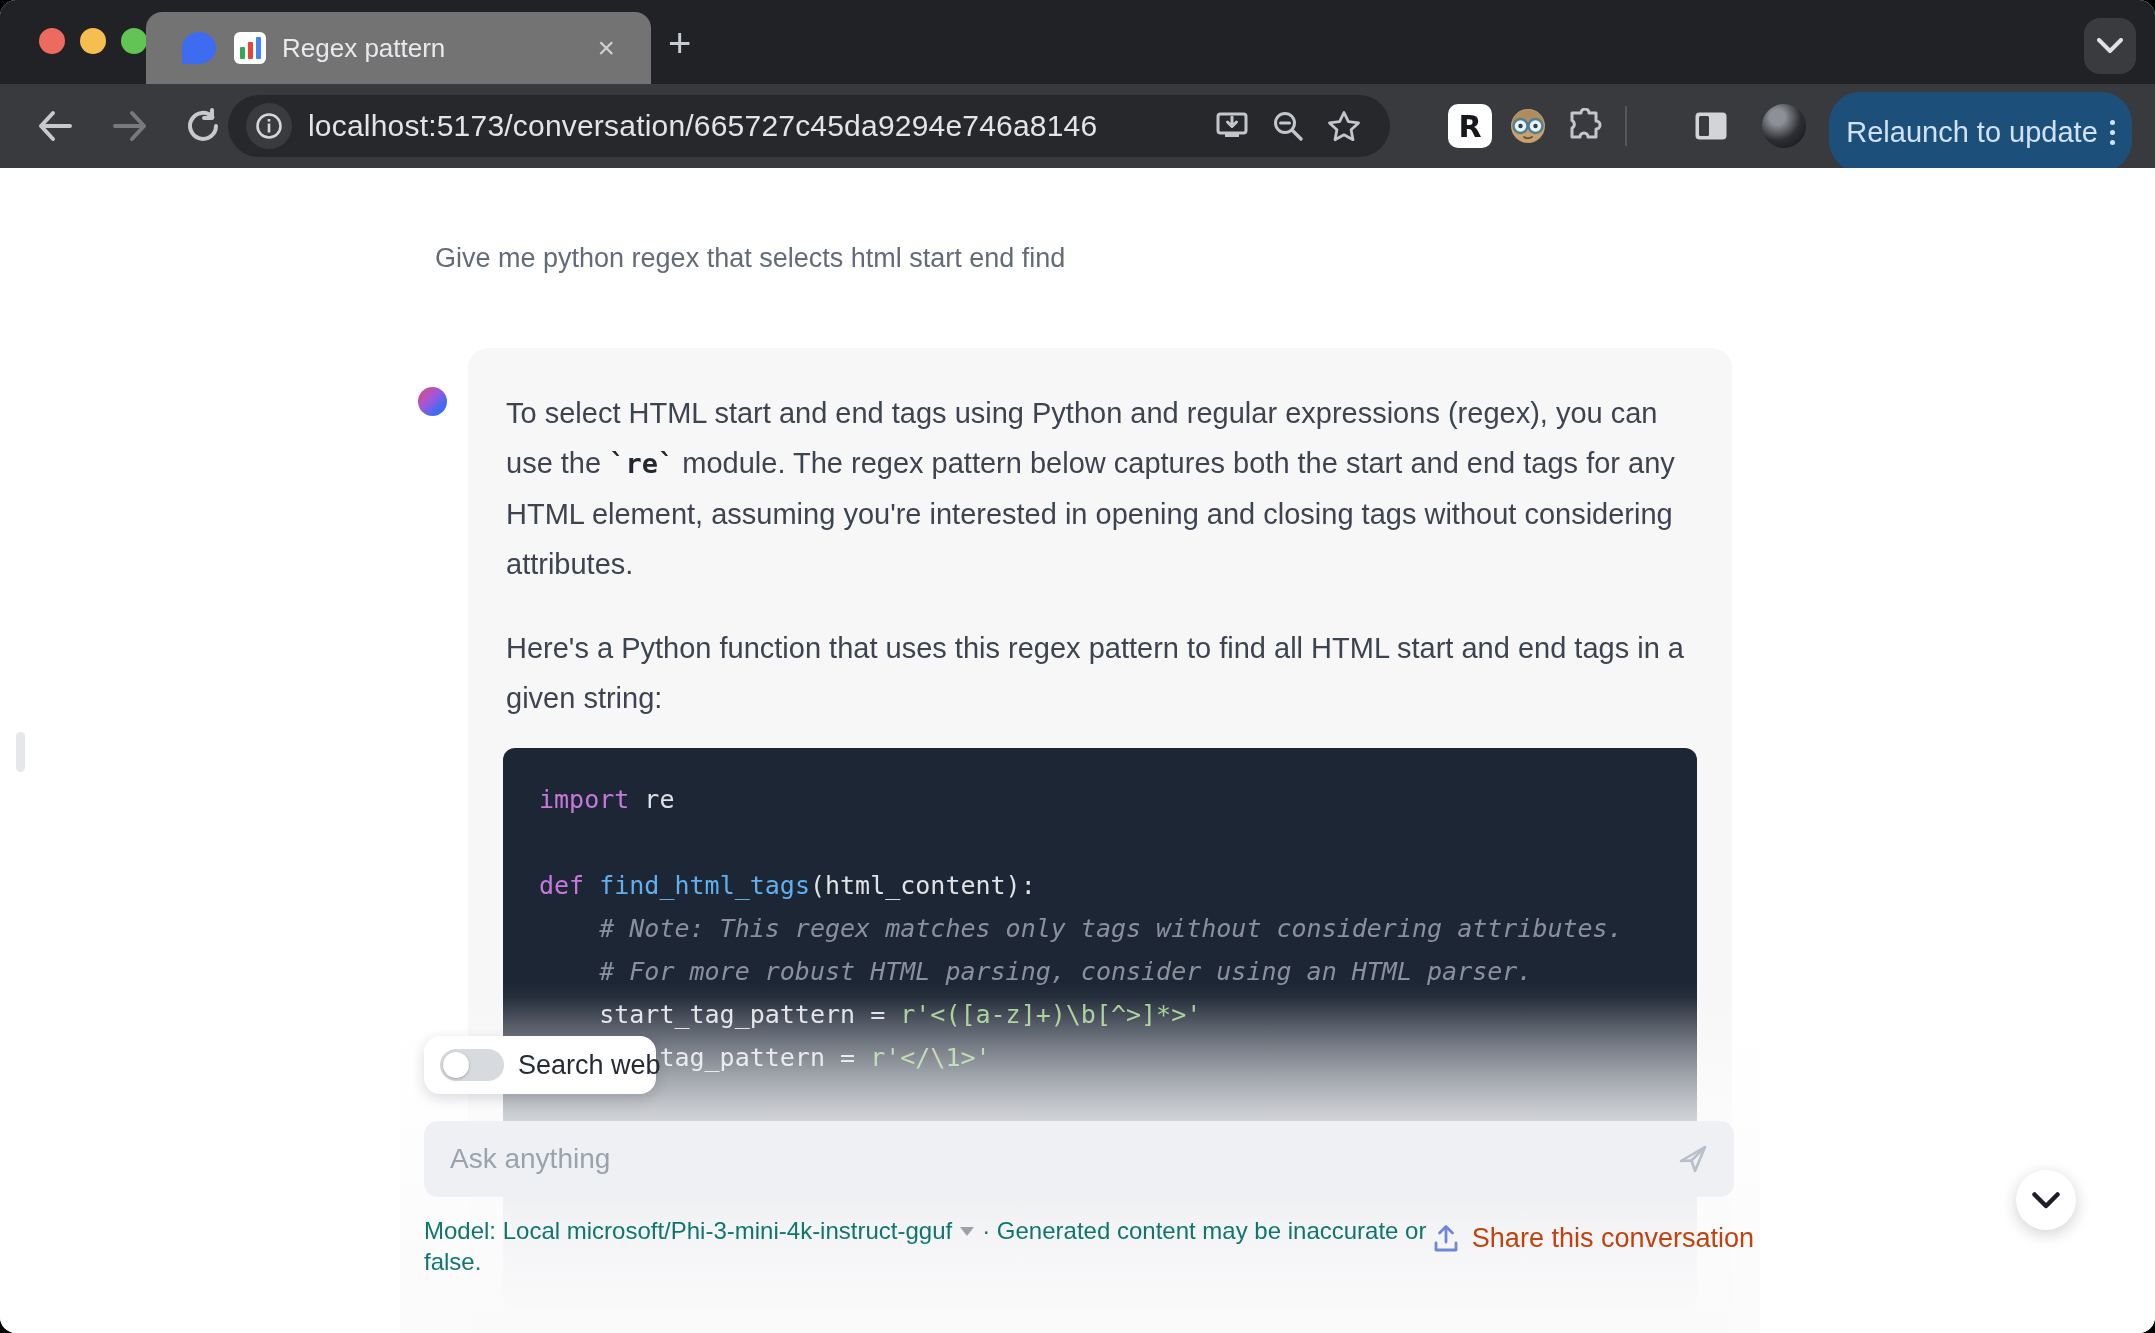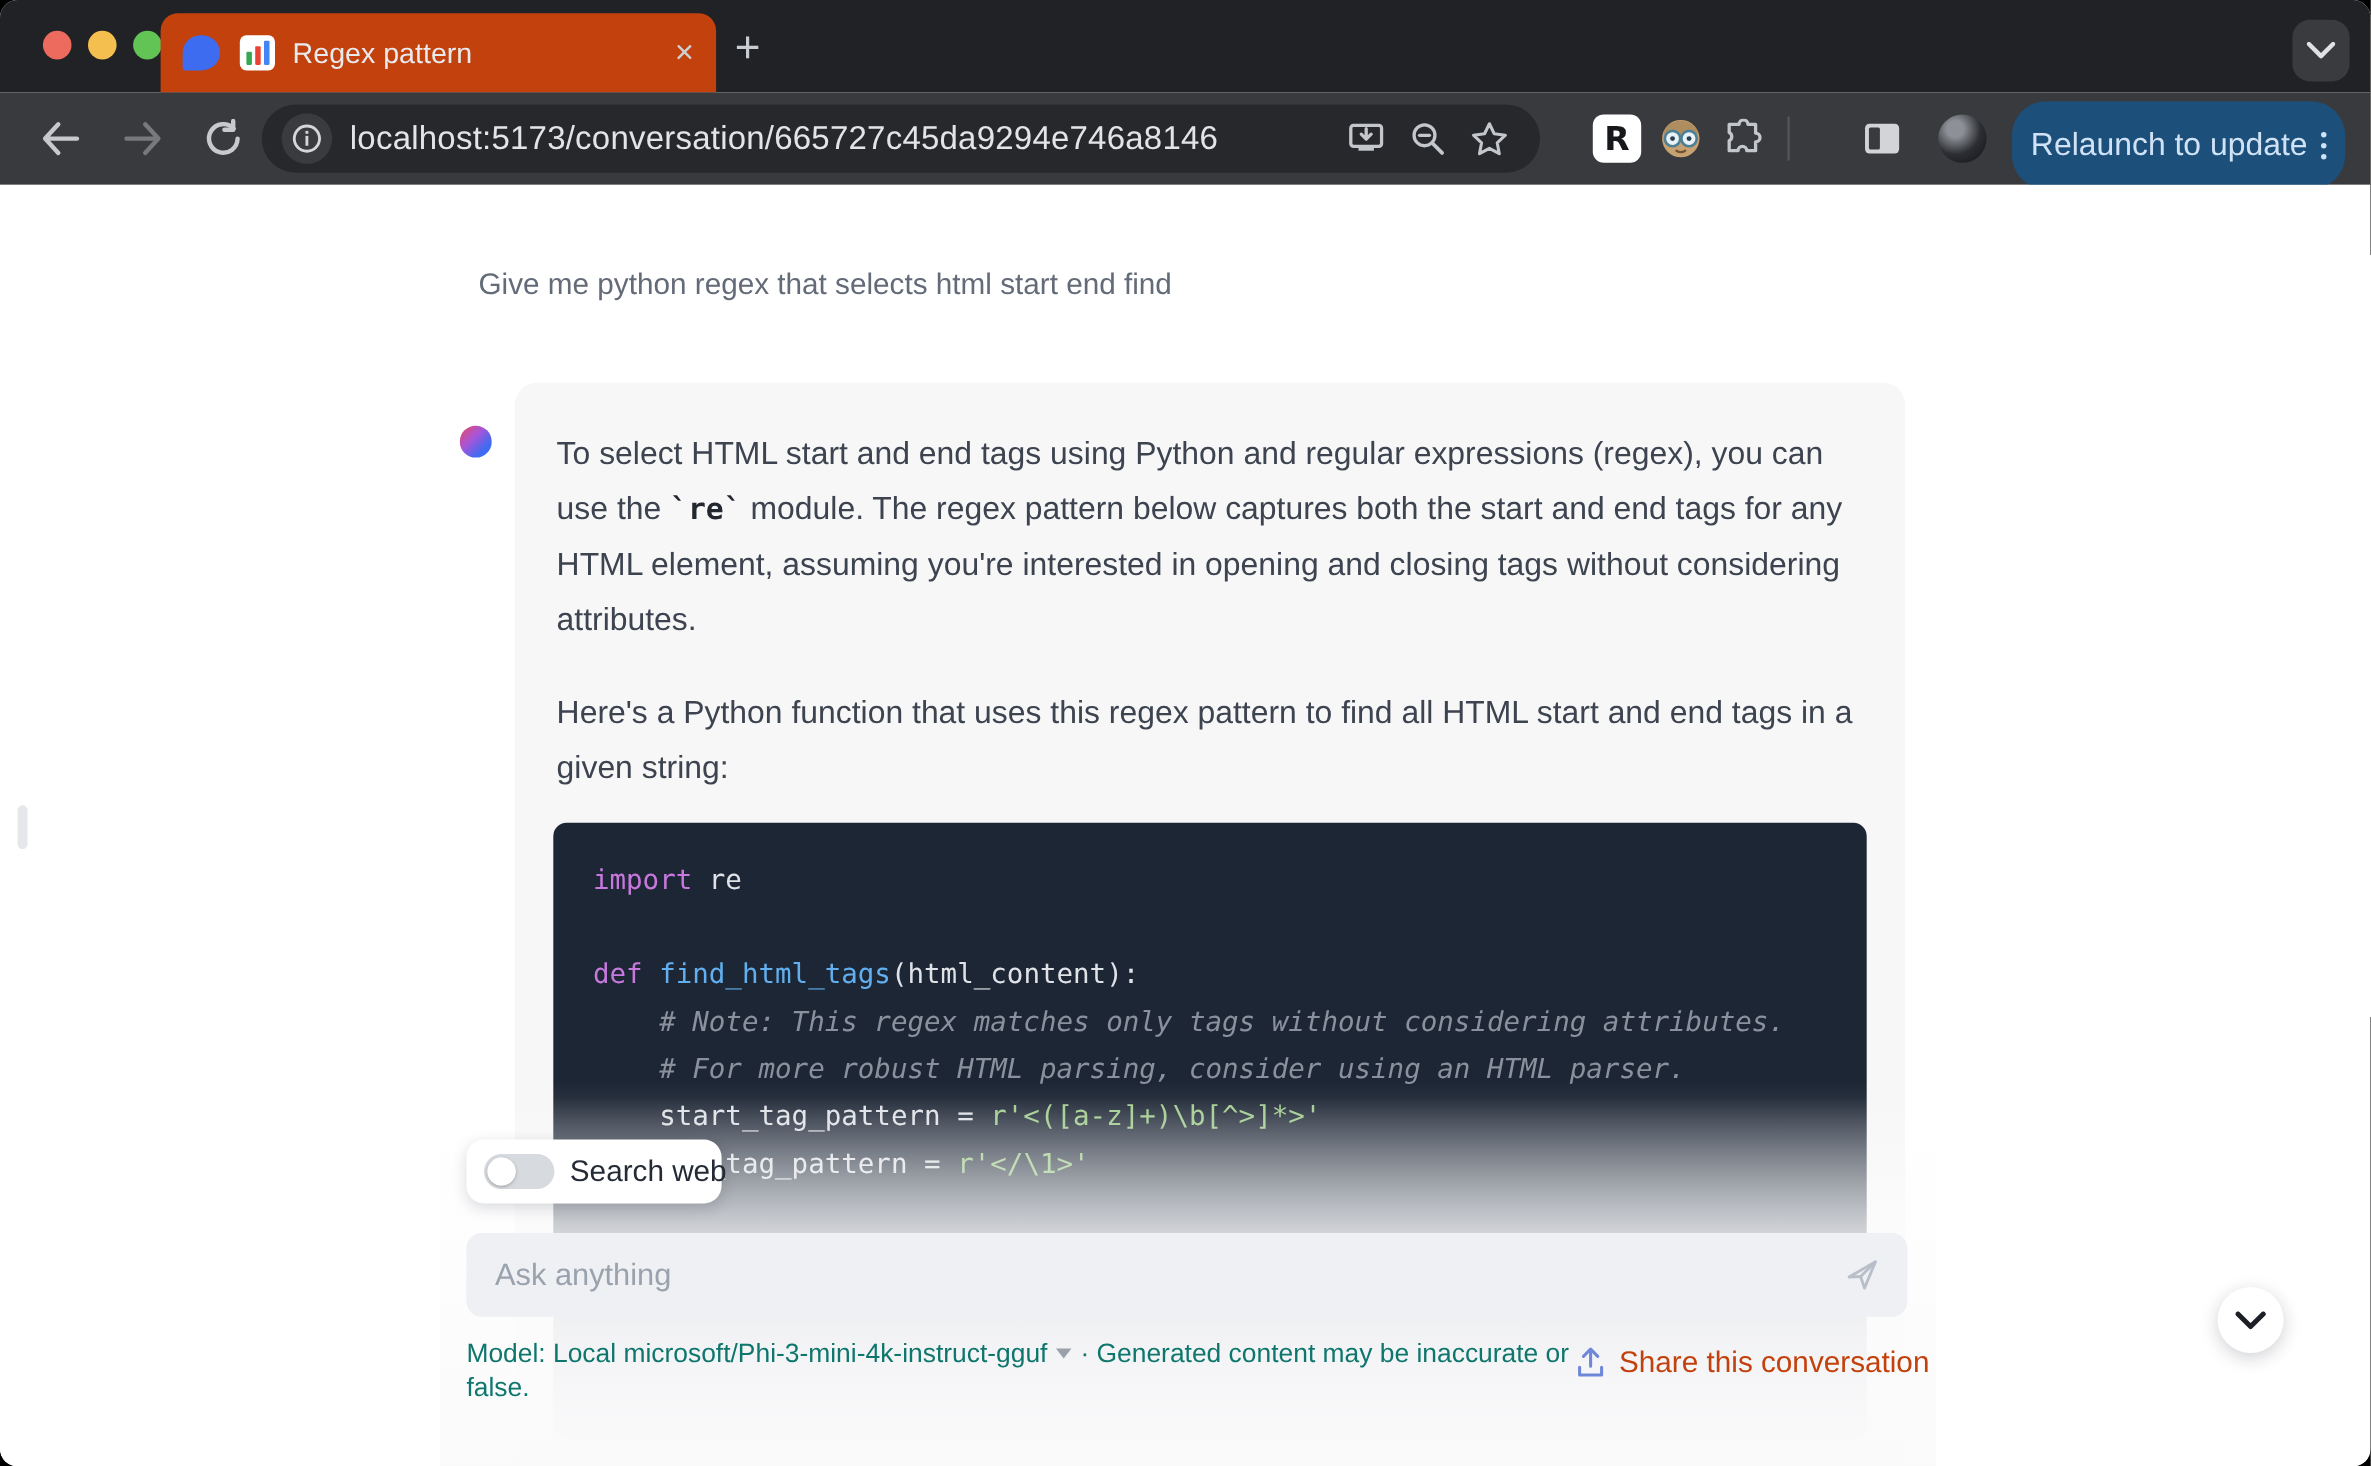--- a/index.html
+++ b/index.html
@@ -4,33 +4,33 @@
 <style>
   * { margin:0; padding:0; box-sizing:border-box; }
   html,body { background:#000; }
   body { font-family:"Liberation Sans", sans-serif; }
   .window { position:relative; width:2155px; height:1333px; background:#fff; border-radius:16px; overflow:hidden; }
 
   
   .tabstrip { position:absolute; left:0; top:0; width:100%; height:84px; background:#212225; }
   .traffic { position:absolute; top:28px; width:26px; height:26px; border-radius:50%; }
   .t-red{ left:39px; background:#ed6a5e; } .t-yellow{ left:80px; background:#f4bf4f; } .t-green{ left:121px; background:#61c454; }
-  .tab { position:absolute; left:146px; top:12px; width:505px; height:72px; background:#c2410c; border-radius:16px 16px 0 0; display:flex; align-items:center; padding:0 20px; }
+  .tab { position:absolute; left:146px; top:12px; width:505px; height:72px; background:#737373; border-radius:16px 16px 0 0; display:flex; align-items:center; padding:0 36px; }
   .tab-bubble { width:34px; height:32px; background:#3d6cf0; border-radius:50% 50% 50% 8%; position:relative; flex:0 0 auto; }
   .tab-favicon { width:32px; height:32px; margin-left:18px; background:#fff; border-radius:6px; display:flex; align-items:flex-end; justify-content:center; gap:3px; padding:5px 5px; flex:0 0 auto; }
   .tab-favicon i { display:block; width:5px; border-radius:1px; }
   .bar-g{ height:12px; background:#34a853; } .bar-r{ height:17px; background:#ea4335; } .bar-b{ height:22px; background:#4285f4; }
   .tab-title { color:#e9eaee; font-size:26px; margin-left:16px; white-space:nowrap; overflow:hidden; flex:1; }
   .tab-close { color:#cdd0d4; font-size:30px; line-height:30px; margin-left:12px; cursor:default; }
   .newtab { position:absolute; left:668px; top:26px; color:#c8cbcf; font-size:40px; line-height:34px; font-weight:300; }
   .tabsearch { position:absolute; right:19px; top:18px; width:52px; height:56px; background:#3a3b3f; border-radius:16px; display:flex; align-items:center; justify-content:center; }
 
   .toolbar { position:absolute; left:0; top:84px; width:100%; height:84px; background:#393a3d; display:flex; align-items:center; }
   .nav-ico { position:absolute; top:101px; width:50px; height:50px; display:flex; align-items:center; justify-content:center; }
-  .urlbar { position:absolute; left:238px; top:95px; width:1162px; height:62px; background:#27282b; border-radius:31px; display:flex; align-items:center; padding:0 18px; }
+  .urlbar { position:absolute; left:228px; top:95px; width:1162px; height:62px; background:#27282b; border-radius:31px; display:flex; align-items:center; padding:0 18px; }
   .urlbar .site-info { width:46px; height:46px; border-radius:50%; background:#3a3b3f; display:flex; align-items:center; justify-content:center; margin-right:16px; flex:0 0 auto; }
   .url-text { color:#e2e4e8; font-size:30px; letter-spacing:0.2px; white-space:nowrap; flex:1; }
   .pill-ico { width:56px; height:50px; display:flex; align-items:center; justify-content:center; flex:0 0 auto; }
   .ext-row { position:absolute; top:101px; display:flex; align-items:center; }
   .ext-btn { width:58px; height:50px; display:flex; align-items:center; justify-content:center; }
   .r-icon { width:44px; height:44px; background:#fff; border-radius:10px; color:#17181c; font-weight:bold; font-size:30px; display:flex; align-items:center; justify-content:center; font-family:"DejaVu Sans", sans-serif; }
   .monkey { width:42px; height:42px; }
   .tb-divider { width:2px; height:40px; background:#55565a; margin:0 10px; }
   .avatar { position:absolute; left:1762px; top:104px; width:44px; height:44px; border-radius:50%; background:radial-gradient(circle at 35% 30%, #8d9096 0 18%, #2c2e33 55%, #101114 100%); }
   .relaunch { position:absolute; left:1829px; top:92px; width:303px; height:80px; background:#1c4f79; border-radius:31px; display:flex; align-items:center; justify-content:center; gap:12px; }

